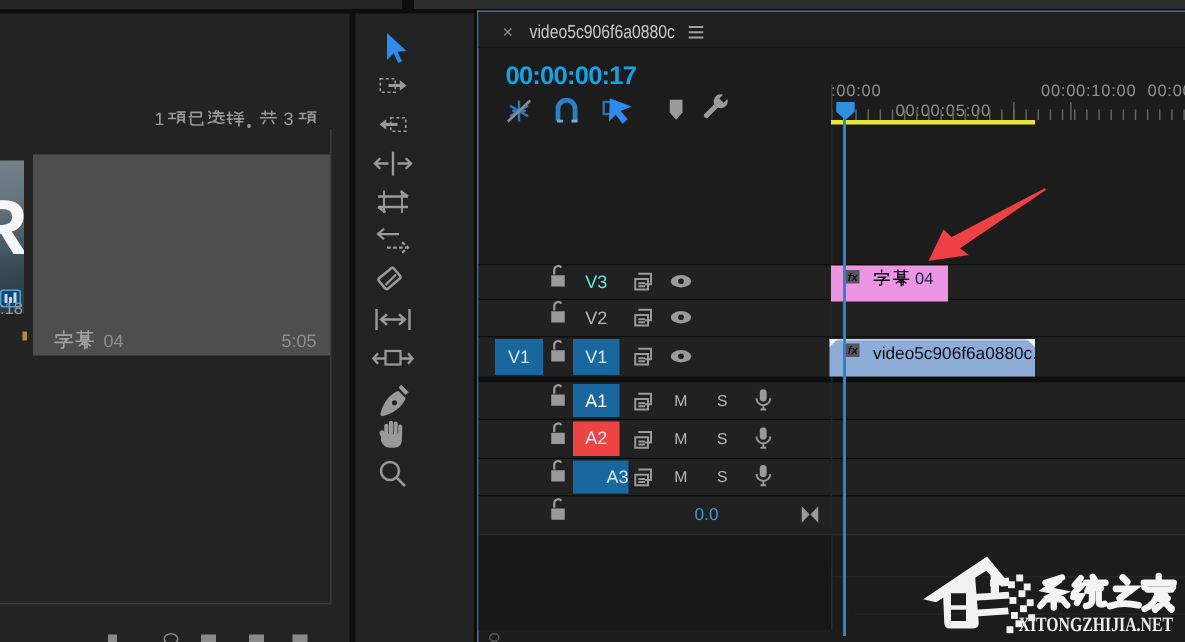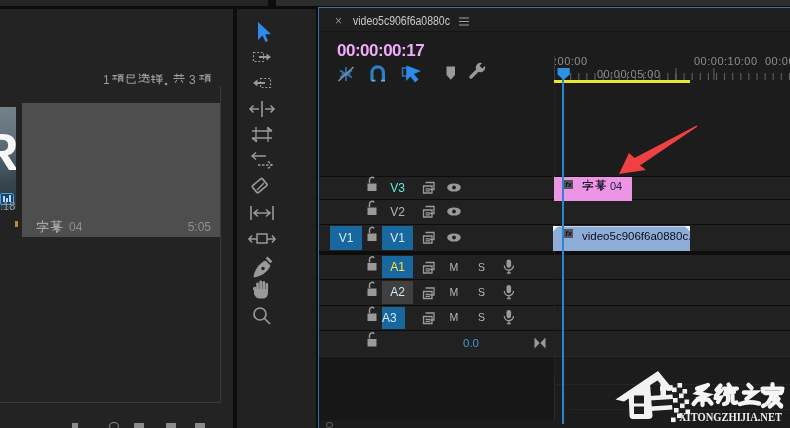--- a/index.html
+++ b/index.html
@@ -175,21 +175,21 @@
 
 <div class="abs" style="left:318px;top:7px;width:472px;height:421px;background:#1c1c1c;border-left:1px solid #3f6fa5;border-top:1px solid #3f6fa5"></div>
 
 <div class="abs" style="left:319px;top:8px;width:471px;height:23px;background:#1f1f1f;border-bottom:1px solid #141414"></div>
 <div class="abs" style="left:335px;top:14px;color:#8e8e8e;font-size:12px">×</div>
 <div class="abs" style="left:353px;top:13.5px;color:#c9c9c9;font-size:12.5px;transform:scaleX(0.84);transform-origin:left top;white-space:nowrap">video5c906f6a0880c</div>
 <svg class="abs" style="left:459px;top:17px" width="10" height="9">
       <path d="M0 1 H10 M0 4.5 H10 M0 8 H10" stroke="#9f9f9f" stroke-width="1.2"></path>
     </svg>
 
-<div class="abs" style="left:337px;top:41px;color:#f0abfc;font-size:17px;font-weight:bold;letter-spacing:-0.5px">00:00:00:17</div>
+<div class="abs" style="left:337px;top:41px;color:#0ea5e9;font-size:17px;font-weight:bold;letter-spacing:-0.5px">00:00:00:17</div>
 
 <svg class="abs" style="left:334px;top:62px" width="160" height="22" viewBox="0 0 160 22">
 
   <g stroke="#2d76b8" stroke-width="1.6" fill="none">
     <path d="M12 5 V19 M6 8.5 L18 15.5 M18 8.5 L6 15.5 M7.5 12 H16.5"></path>
   </g>
   <path d="M4.5 19 L19.5 5" stroke="#8a8a8a" stroke-width="1.7"></path>
 
   <path d="M38 18.5 V10.5 a5.7 5.7 0 0 1 11.4 0 V18.5" stroke="#2b7fc7" stroke-width="3.2" fill="none"></path>
   <path d="M37.4 18.7 h4 M47 18.7 H51" stroke="#6fb0dd" stroke-width="1.8"></path>
@@ -255,23 +255,23 @@
 <div class="abs" style="left:553px;top:225.5px;width:137px;height:25.5px;background:#8dadd8;border-top:1px solid #c6d7ec;box-sizing:border-box"></div>
 <svg class="abs" style="left:553px;top:226px" width="137" height="25">
   <path d="M0 0 L5.5 0 L0 5.5 Z" fill="#eef3f9"></path>
   <path d="M137 0 L131.5 0 L137 5.5 Z" fill="#eef3f9"></path>
 </svg>
 <div class="abs" style="left:564px;top:229px;width:9px;height:9px;background:#56575e;color:#111118;font-size:7.5px;font-weight:bold;font-style:italic;line-height:9px;text-align:center">fx</div>
 <div class="abs" style="left:582px;top:230px;color:#0d0d18;font-size:11.5px;width:108px;overflow:hidden;white-space:nowrap">video5c906f6a0880c.mp4</div>
 
 <div class="abs" style="left:330px;top:226px;width:32px;height:24px;background:#19679f;color:#d3e9f8;font-size:12px;text-align:center;line-height:24px">V1</div>
 <div class="abs" style="left:382px;top:226px;width:31px;height:24px;background:#19679f;color:#d3e9f8;font-size:12px;text-align:center;line-height:24px">V1</div>
-<div class="abs" style="left:382px;top:256px;width:31px;height:22px;background:#19679f;color:#fde047;font-size:12px;text-align:center;line-height:22px">A1</div>
-<div class="abs" style="left:382px;top:281px;width:31px;height:23px;background:#404040;color:#d3e9f8;font-size:12px;text-align:center;line-height:23px">A2</div>
-<div class="abs" style="left:382px;top:307px;width:23px;height:22px;background:#19679f;color:#d3e9f8;font-size:12px;text-align:left;line-height:22px">A3</div>
+<div class="abs" style="left:382px;top:256px;width:31px;height:22px;background:#19679f;color:#ffffff;font-size:12px;text-align:center;line-height:22px">A1</div>
+<div class="abs" style="left:382px;top:281px;width:31px;height:23px;background:#ef4444;color:#d3e9f8;font-size:12px;text-align:center;line-height:23px">A2</div>
+<div class="abs" style="left:382px;top:307px;width:37px;height:22px;background:#19679f;color:#d3e9f8;font-size:12px;text-align:right;line-height:22px">A3</div>
 <div class="abs" style="left:382px;top:177px;width:31px;height:22px;color:#5eead4;font-size:12px;text-align:center;line-height:22px">V3</div>
 <div class="abs" style="left:382px;top:200px;width:31px;height:24px;color:#b5b5b5;font-size:12px;text-align:center;line-height:24px">V2</div>
 
 <svg class="abs" style="left:319px;top:170px" width="235" height="190" viewBox="0 0 235 190">
 
   <g fill="#9a9a9a">
     <g id="lk">
       <path d="M48.5 13.5 h9 v7.5 h-9 Z"></path>
       <path d="M50.5 13 v-3 a2.6 2.6 0 0 1 4.7 -1.6" fill="none" stroke="#9a9a9a" stroke-width="1.5"></path>
     </g>

